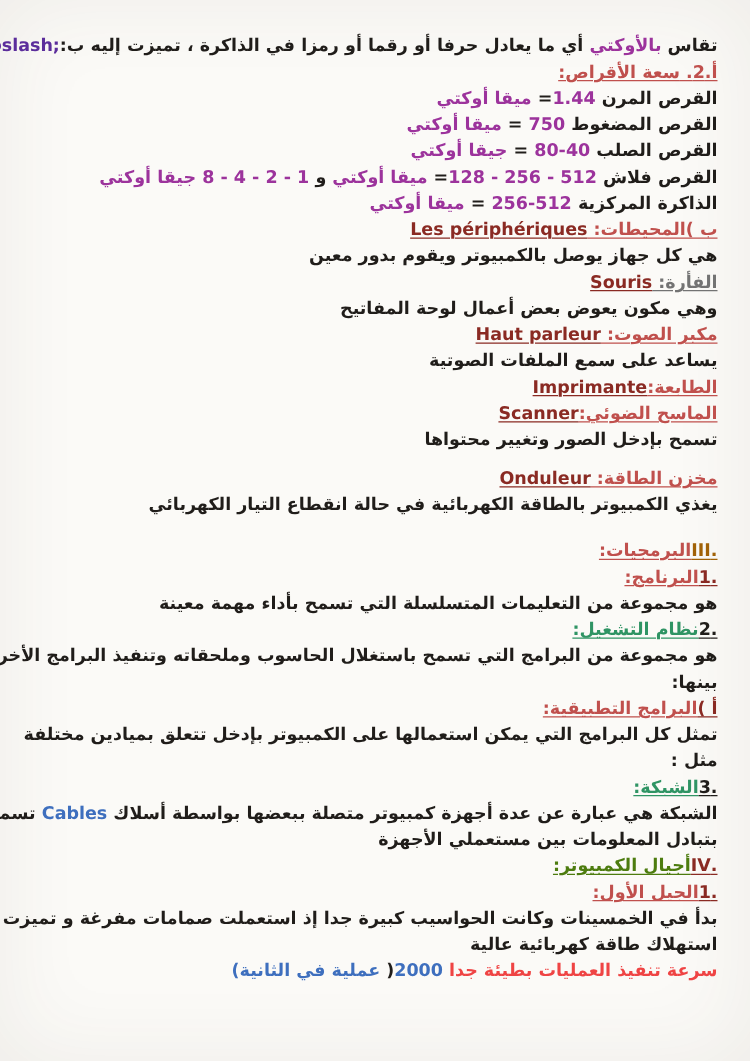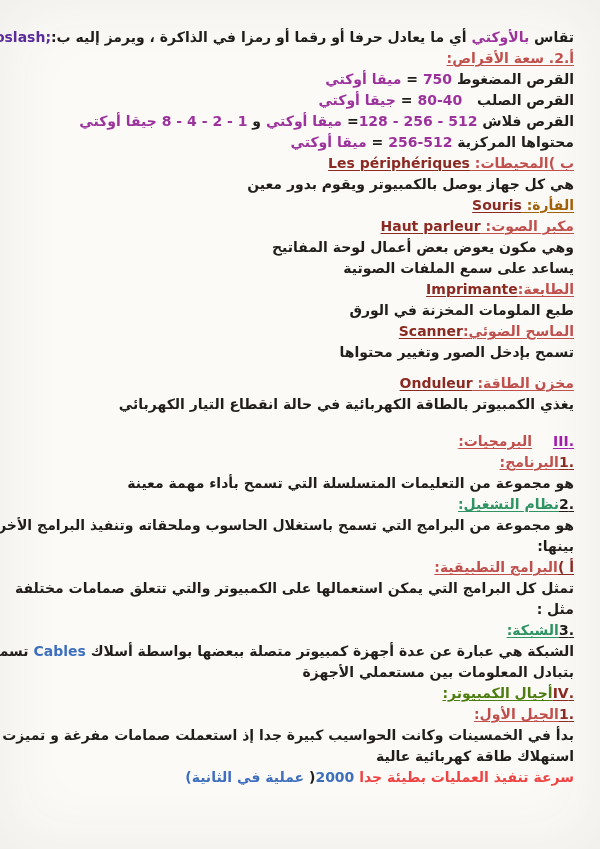--- a/index.html
+++ b/index.html
@@ -26,48 +26,48 @@
   .ln{white-space:nowrap;height:21px;overflow:visible;}
   .gap{width:100%;}
   .seg{font-weight:700;}
   .u{text-decoration:underline;text-decoration-thickness:1px;text-underline-offset:2px;}
 </style>
 </head>
 <body>
 
 <div class="page">
   <div class="doc">
-      <div class="ln"><span class="seg" style="color: rgb(32, 29, 26);">تقاس </span><span class="seg" style="color: rgb(156, 51, 156);">بالأوكتي</span><span class="seg" style="color: rgb(32, 29, 26);"> أي ما يعادل حرفا أو رقما أو رمزا في الذاكرة ، ويرمز إليه ب:</span><span class="seg" dir="ltr" style="color: rgb(91, 45, 155);">&amp;oslash;</span></div>
+      <div class="ln"><span class="seg" style="color: rgb(32, 29, 26);">تقاس </span><span class="seg" style="color: rgb(156, 51, 156);">بالأوكتي</span><span class="seg" style="color: rgb(32, 29, 26);"> أي ما يعادل حرفا أو رقما أو رمزا في الذاكرة ، تميزت إليه ب:</span><span class="seg" dir="ltr" style="color: rgb(91, 45, 155);">&amp;oslash;</span></div>
       <div class="ln"><span class="seg u" style="color: rgb(192, 80, 77);">أ.2. </span><span class="seg u" style="color: rgb(192, 80, 77);">سعة الأقراص:</span></div>
+      <div class="ln"><span class="seg" style="color: rgb(32, 29, 26);">القرص المرن </span><span class="seg" style="color: rgb(156, 51, 156);">1.44</span><span class="seg" style="color: rgb(32, 29, 26);">= </span><span class="seg" style="color: rgb(156, 51, 156);">ميقا أوكتي</span></div>
       <div class="ln"><span class="seg" style="color: rgb(32, 29, 26);">القرص المضغوط </span><span class="seg" style="color: rgb(156, 51, 156);">750</span><span class="seg" style="color: rgb(32, 29, 26);"> = </span><span class="seg" style="color: rgb(156, 51, 156);">ميقا أوكتي</span></div>
-      <div class="ln"><span class="seg" style="color: rgb(32, 29, 26); padding-left: 10px;">القرص الصلب </span><span class="seg" style="color: rgb(156, 51, 156);">40-80</span><span class="seg" style="color: rgb(32, 29, 26);"> = </span><span class="seg" style="color: rgb(156, 51, 156);">جيقا أوكتي</span></div>
+      <div class="ln"><span class="seg" style="color: rgb(32, 29, 26);">القرص الصلب </span><span class="seg" style="color: rgb(156, 51, 156);">40-80</span><span class="seg" style="color: rgb(32, 29, 26);"> = </span><span class="seg" style="color: rgb(156, 51, 156);">جيقا أوكتي</span></div>
       <div class="ln"><span class="seg" style="color: rgb(32, 29, 26);">القرص فلاش </span><span class="seg" style="color: rgb(156, 51, 156);">512 - 256 - 128</span><span class="seg" style="color: rgb(32, 29, 26);">= </span><span class="seg" style="color: rgb(156, 51, 156);">ميقا أوكتي</span><span class="seg" style="color: rgb(32, 29, 26);"> و </span><span class="seg" style="color: rgb(156, 51, 156);">1 - 2 - 4 - 8</span><span class="seg" style="color: rgb(156, 51, 156);"> جيقا أوكتي</span></div>
-      <div class="ln"><span class="seg" style="color: rgb(32, 29, 26);">محتواها المركزية </span><span class="seg" style="color: rgb(156, 51, 156);">512-256</span><span class="seg" style="color: rgb(32, 29, 26);"> = </span><span class="seg" style="color: rgb(156, 51, 156);">ميقا أوكتي</span></div>
+      <div class="ln"><span class="seg" style="color: rgb(32, 29, 26);">الذاكرة المركزية </span><span class="seg" style="color: rgb(156, 51, 156);">512-256</span><span class="seg" style="color: rgb(32, 29, 26);"> = </span><span class="seg" style="color: rgb(156, 51, 156);">ميقا أوكتي</span></div>
       <div class="ln"><span class="seg u" style="color: rgb(192, 80, 77);">ب )المحيطات: </span><span class="seg u" style="color: rgb(138, 42, 35);">Les périphériques </span></div>
       <div class="ln"><span class="seg" style="color: rgb(32, 29, 26);">هي كل جهاز يوصل بالكمبيوتر ويقوم بدور معين</span></div>
-      <div class="ln"><span class="seg u" style="color: #a16207; text-decoration: underline;">الفأرة: </span><span class="seg u" style="color: rgb(138, 42, 35);">Souris</span></div>
+      <div class="ln"><span class="seg u" style="color: #737373; text-decoration: underline;">الفأرة: </span><span class="seg u" style="color: rgb(138, 42, 35);">Souris</span></div>
+      <div class="ln"><span class="seg" style="color: rgb(32, 29, 26);">وهي مكون يعوض بعض أعمال لوحة المفاتيح</span></div>
       <div class="ln"><span class="seg u" style="color: rgb(192, 80, 77);">مكبر الصوت: </span><span class="seg u" style="color: rgb(138, 42, 35);">Haut parleur</span></div>
-      <div class="ln"><span class="seg" style="color: rgb(32, 29, 26);">وهي مكون يعوض بعض أعمال لوحة المفاتيح</span></div>
       <div class="ln"><span class="seg" style="color: rgb(32, 29, 26); text-align: right;">يساعد على سمع الملفات الصوتية</span></div>
       <div class="ln"><span class="seg u" style="color: rgb(192, 80, 77);">الطابعة:</span><span class="seg u" style="color: rgb(138, 42, 35);">Imprimante</span></div>
-      <div class="ln"><span class="seg" style="color: rgb(32, 29, 26);">طبع الملومات المخزنة في الورق</span></div>
       <div class="ln"><span class="seg u" style="color: rgb(192, 80, 77);">الماسح الضوئي:</span><span class="seg u" style="color: rgb(138, 42, 35);">Scanner</span></div>
       <div class="ln"><span class="seg" style="color: rgb(32, 29, 26);">تسمح بإدخل الصور وتغيير محتواها</span></div>
       <div class="gap" style="height: 10px;"></div>
       <div class="ln"><span class="seg u" style="color: rgb(192, 80, 77);">مخزن الطاقة: </span><span class="seg u" style="color: rgb(138, 42, 35);">Onduleur</span></div>
       <div class="ln"><span class="seg" style="color: rgb(32, 29, 26);">يغذي الكمبيوتر بالطاقة الكهربائية في حالة انقطاع التيار الكهربائي</span></div>
       <div class="gap" style="height: 16px;"></div>
-      <div class="ln"><span class="seg u" style="color: #a21caf; padding-left: 21px;">.III</span><span class="seg u" style="color: rgb(192, 80, 77); margin-top: 12px;">البرمجيات:</span></div>
+      <div class="ln"><span class="seg u" style="color: #a16207;">.III</span><span class="seg u" style="color: rgb(192, 80, 77); margin-top: 12px;">البرمجيات:</span></div>
       <div class="ln"><span class="seg u" style="color: rgb(138, 42, 35);">.1</span><span class="seg u" style="color: rgb(192, 80, 77);">البرنامج:</span></div>
       <div class="ln"><span class="seg" style="color: rgb(32, 29, 26);">هو مجموعة من التعليمات المتسلسلة التي تسمح بأداء مهمة معينة</span></div>
       <div class="ln"><span class="seg u" style="color: rgb(32, 29, 26);">.2</span><span class="seg u" style="color: rgb(47, 148, 100);">نظام التشغيل:</span></div>
       <div class="ln"><span class="seg" style="color: rgb(32, 29, 26);">هو مجموعة من البرامج التي تسمح باستغلال الحاسوب وملحقاته وتنفيذ البرامج الأخرى من</span></div>
       <div class="ln"><span class="seg" style="color: rgb(32, 29, 26);">بينها:</span></div>
       <div class="ln"><span class="seg u" style="color: rgb(138, 42, 35);">أ )</span><span class="seg u" style="color: rgb(192, 80, 77);">البرامج التطبيقية:</span></div>
-      <div class="ln"><span class="seg" style="color: rgb(32, 29, 26);">تمثل كل البرامج التي يمكن استعمالها على الكمبيوتر والتي تتعلق صمامات مختلفة</span></div>
+      <div class="ln"><span class="seg" style="color: rgb(32, 29, 26);">تمثل كل البرامج التي يمكن استعمالها على الكمبيوتر بإدخل تتعلق بميادين مختلفة</span></div>
       <div class="ln"><span class="seg" style="color: rgb(32, 29, 26);">مثل :</span></div>
       <div class="ln"><span class="seg u" style="color: rgb(32, 29, 26);">.3</span><span class="seg u" style="color: rgb(47, 148, 100);">الشبكة:</span></div>
       <div class="ln"><span class="seg" style="color: rgb(32, 29, 26);">الشبكة هي عبارة عن عدة أجهزة كمبيوتر متصلة ببعضها بواسطة أسلاك </span><span class="seg" style="color: rgb(62, 111, 190);">Cables</span><span class="seg" style="color: rgb(32, 29, 26);"> تسمح</span></div>
       <div class="ln"><span class="seg" style="color: rgb(32, 29, 26);">بتبادل المعلومات بين مستعملي الأجهزة</span></div>
       <div class="ln"><span class="seg u" style="color: rgb(138, 42, 35);">.IV</span><span class="seg u" style="color: #4d7c0f;">أجيال الكمبيوتر: </span></div>
       <div class="ln"><span class="seg u" style="color: rgb(138, 42, 35);">.1</span><span class="seg u" style="color: rgb(192, 80, 77);">الجيل الأول:</span></div>
       <div class="ln"><span class="seg" style="color: rgb(32, 29, 26);">بدأ في الخمسينات وكانت الحواسيب كبيرة جدا إذ استعملت صمامات مفرغة و تميزت بما يلي:</span></div>
       <div class="ln"><span class="seg" style="color: rgb(32, 29, 26);">استهلاك طاقة كهربائية عالية</span></div>
       <div class="ln"><span class="seg" style="color: #ef4444;">سرعة تنفيذ العمليات بطيئة جدا </span><span class="seg" style="color: rgb(62, 111, 190);">2000</span><span class="seg" style="color: rgb(32, 29, 26);">(</span><span class="seg" style="color: rgb(62, 111, 190);"> عملية في الثانية)</span></div>
     </div>

